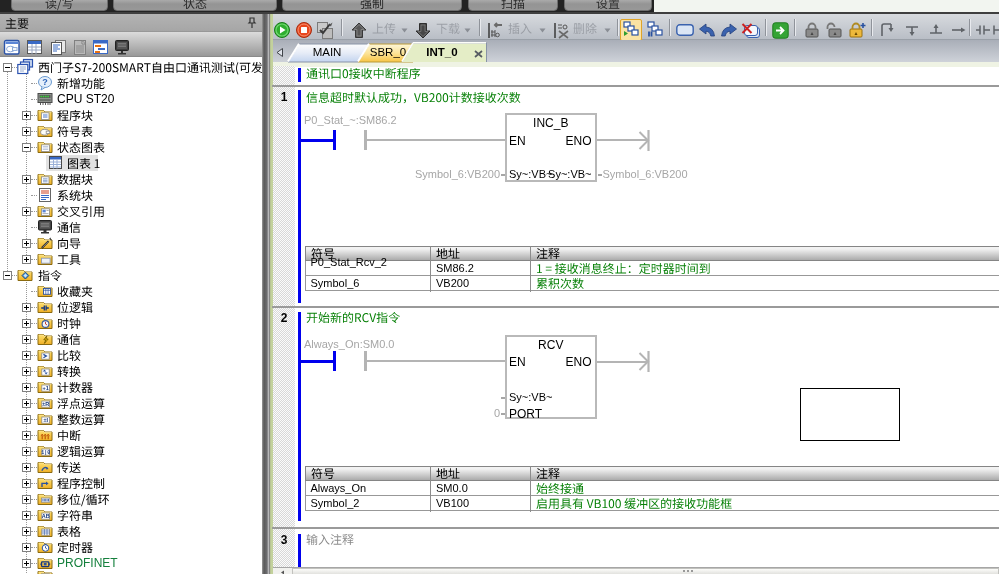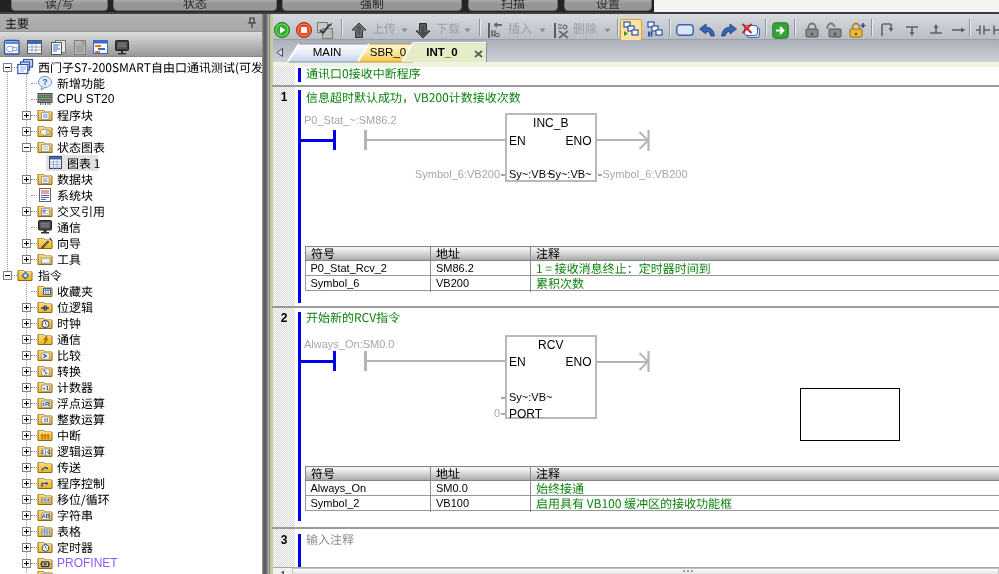--- a/index.html
+++ b/index.html
@@ -555,21 +555,21 @@
 <div class="ab" style="left:22px;top:559px;width:9px;height:9px;background:#fff;border:1px solid #808080"></div>
 <div class="ab" style="left:24px;top:563px;width:5px;height:1px;background:#000"></div>
 <div class="ab" style="left:26px;top:561px;width:1px;height:5px;background:#000"></div>
 <svg class="ic" style="left:37px;top:555.2px" width="16" height="16" viewBox="0 0 16 16">
       <path d="M1 3.5 L1 13.5 L15 13.5 L15 5 L8 5 L6.5 3.5 Z" fill="url(#fg)" stroke="#8a6a10" stroke-width="1"></path>
       <path d="M1.5 4 L6.3 4 L7.6 5.4 L14.5 5.4" fill="none" stroke="#ffe9a0" stroke-width="0.8"></path>
       <rect x="4.6" y="6.8" width="7.2" height="4.8" rx="0.5" fill="none" stroke="#16387c" stroke-width="1.3"></rect>
       <rect x="6.8" y="8" width="2.8" height="2.4" fill="#2a52a0"></rect>
       <path d="M3.4 9.2h1.2M11.8 9.2h1.4" stroke="#16387c" stroke-width="1.2"></path>
     </svg>
-<div class="ab" style="left:57px;top:556px;height:14px;line-height:14px;color:#8b5cf6;font-size:12px;white-space:nowrap">PROFINET</div>
+<div class="ab" style="left:57px;top:556px;height:14px;line-height:14px;color:#15803d;font-size:12px;white-space:nowrap">PROFINET</div>
 <svg class="ic" style="left:37px;top:568.2px" width="16" height="16" viewBox="0 0 16 16">
       <path d="M1 3.5 L1 13.5 L15 13.5 L15 5 L8 5 L6.5 3.5 Z" fill="url(#fg)" stroke="#8a6a10" stroke-width="1"></path>
       <path d="M1.5 4 L6.3 4 L7.6 5.4 L14.5 5.4" fill="none" stroke="#ffe9a0" stroke-width="0.8"></path>
       <rect x="4.5" y="5.8" width="8" height="6.7" fill="#fff" stroke="#8a8a8a" stroke-width="0.8"></rect>
       <path d="M5.8 7.5h5.4M5.8 9h5.4M5.8 10.5h5.4" stroke="#b0bcd4" stroke-width="0.8"></path>
     </svg>
 <div class="ab" style="left:262px;top:14px;width:11px;height:560px;background:linear-gradient(90deg,#9a9a9a 0%,#595959 18%,#6e6e70 45%,#bcbcbe 60%,#6a6a6a 72%,#c3d19c 78%,#c3d19c 100%)"></div>
 <div class="ab" style="left:273px;top:14px;width:726px;height:26px;background:linear-gradient(#d7dade,#b9bec6);border-bottom:1px solid #9aa0a8"></div>
 <svg class="ic" style="left:274px;top:22.0px" width="16" height="16" viewBox="0 0 16 16">
       <circle cx="8" cy="8" r="7.5" fill="#2fae2f" stroke="#1a7a1a"></circle>
@@ -803,21 +803,21 @@
       <g transform="translate(0,11.04)">
         <path d="M5.1 -9.0V-5.7L3.9 -5.1L4.2 -4.3L5.1 -4.7V-0.9C5.1 0.4 5.5 0.7 6.9 0.7C7.2 0.7 9.6 0.7 9.9 0.7C11.1 0.7 11.4 0.2 11.6 -1.5C11.3 -1.5 11.0 -1.7 10.8 -1.8C10.7 -0.5 10.6 -0.1 9.9 -0.1C9.4 -0.1 7.4 -0.1 7.0 -0.1C6.2 -0.1 6.0 -0.3 6.0 -0.9V-5.1L7.6 -5.8V-1.7H8.5V-6.2L10.2 -6.9C10.2 -4.9 10.1 -3.6 10.1 -3.3C10.0 -3.0 9.9 -3.0 9.7 -3.0C9.6 -3.0 9.2 -3.0 8.9 -3.0C9.0 -2.8 9.1 -2.5 9.1 -2.2C9.5 -2.2 9.9 -2.2 10.2 -2.3C10.6 -2.4 10.8 -2.6 10.9 -3.1C11.0 -3.6 11.0 -5.4 11.0 -7.6L11.1 -7.8L10.4 -8.1L10.3 -7.9L10.1 -7.8L8.5 -7.1V-10.1H7.6V-6.7L6.0 -6.0V-9.0ZM0.4 -1.8 0.8 -0.9C1.8 -1.4 3.2 -2.0 4.5 -2.6L4.3 -3.4L2.9 -2.9V-6.3H4.3V-7.2H2.9V-9.9H2.0V-7.2H0.5V-6.3H2.0V-2.5C1.4 -2.2 0.9 -2.0 0.4 -1.8Z M17.2 -7.5V-0.3H15.7V0.5H23.5V-0.3H20.8V-5.1H23.4V-5.9H20.8V-10.0H19.9V-0.3H18.1V-7.5ZM12.4 -2.0 12.7 -1.1C13.9 -1.5 15.3 -2.1 16.7 -2.7L16.6 -3.5L15.0 -2.9V-6.3H16.6V-7.2H15.0V-9.9H14.2V-7.2H12.5V-6.3H14.2V-2.6C13.5 -2.4 12.9 -2.1 12.4 -2.0Z" fill="#000"></path>
       </g>
     </svg>
 <svg class="t" style="left:536.0px;top:246.5px" width="26" height="15">
       <g transform="translate(0,11.04)">
         <path d="M1.1 -9.3C1.9 -8.9 2.9 -8.3 3.4 -7.9L3.9 -8.7C3.4 -9.1 2.4 -9.6 1.6 -9.9ZM0.5 -6.0C1.3 -5.6 2.2 -5.0 2.7 -4.7L3.2 -5.4C2.7 -5.8 1.7 -6.3 1.0 -6.6ZM0.9 0.2 1.6 0.8C2.3 -0.3 3.2 -1.8 3.8 -3.1L3.1 -3.7C2.4 -2.3 1.5 -0.7 0.9 0.2ZM6.6 -9.8C7.0 -9.2 7.4 -8.4 7.6 -7.8L8.4 -8.2C8.3 -8.7 7.8 -9.5 7.4 -10.1ZM4.0 -7.8V-6.9H7.2V-4.2H4.5V-3.4H7.2V-0.3H3.6V0.6H11.5V-0.3H8.1V-3.4H10.8V-4.2H8.1V-6.9H11.3V-7.8Z M12.7 -8.0C13.1 -7.5 13.4 -6.7 13.6 -6.3L14.2 -6.5C14.1 -7.0 13.7 -7.7 13.3 -8.2ZM16.6 -8.3C16.4 -7.8 16.0 -7.0 15.7 -6.5L16.3 -6.3C16.6 -6.8 17.0 -7.5 17.3 -8.1ZM17.6 -9.5V-8.7H18.1C18.5 -7.8 19.1 -7.1 19.7 -6.5C18.8 -6.0 17.9 -5.5 17.0 -5.3V-5.7H15.4V-8.9C16.1 -9.0 16.7 -9.1 17.2 -9.3L16.7 -10.0C15.7 -9.7 14.0 -9.4 12.5 -9.3C12.6 -9.1 12.7 -8.8 12.7 -8.6C13.3 -8.7 13.9 -8.7 14.6 -8.8V-5.7H12.6V-5.0H14.4C13.9 -3.8 13.1 -2.4 12.4 -1.7C12.5 -1.5 12.7 -1.1 12.8 -0.8C13.4 -1.5 14.1 -2.6 14.6 -3.7V1.0H15.4V-3.9C15.9 -3.4 16.4 -2.7 16.6 -2.4L17.2 -3.0C16.9 -3.3 15.8 -4.5 15.4 -4.8V-5.0H17.0V-5.2C17.1 -5.1 17.3 -4.8 17.4 -4.5C18.4 -4.9 19.4 -5.4 20.3 -6.0C21.2 -5.3 22.2 -4.8 23.2 -4.5C23.3 -4.8 23.5 -5.1 23.7 -5.3C22.7 -5.5 21.8 -5.9 21.0 -6.5C22.0 -7.2 22.8 -8.1 23.3 -9.2L22.8 -9.5L22.6 -9.5ZM22.1 -8.7C21.6 -8.0 21.0 -7.4 20.4 -6.9C19.8 -7.4 19.3 -8.0 18.9 -8.7ZM19.9 -4.9V-3.8H17.7V-3.0H19.9V-1.8H17.2V-1.0H19.9V1.0H20.8V-1.0H23.4V-1.8H20.8V-3.0H22.9V-3.8H20.8V-4.9Z" fill="#000"></path>
       </g>
     </svg>
 <div class="ab" style="left:304.5px;top:261.0px;width:701.5px;height:15px;background:#fff;border:1px solid #989898;border-top:none"></div>
-<div class="ab" style="left:310.5px;top:262.0px;font-size:11px;color:#000;line-height:13px">P0_Stat_Rcv_2</div>
+<div class="ab" style="left:310.5px;top:256px;font-size:11px;color:#000;line-height:13px">P0_Stat_Rcv_2</div>
 <div class="ab" style="left:436px;top:262.0px;font-size:11px;color:#000;line-height:13px">SM86.2</div>
 <svg class="t" style="left:536.0px;top:261.8px" width="177" height="15">
       <g transform="translate(0,11.04)">
         <path d="M1.1 0.0H5.9V-0.9H4.1V-8.8H3.3C2.8 -8.5 2.2 -8.3 1.5 -8.2V-7.5H3.0V-0.9H1.1Z M9.8 -5.5H15.6V-6.3H9.8ZM9.8 -2.6H15.6V-3.4H9.8Z M24.2 -7.6C24.5 -7.1 24.9 -6.5 25.0 -6.0L25.8 -6.4C25.6 -6.8 25.2 -7.4 24.9 -7.9ZM20.6 -10.1V-7.7H19.2V-6.8H20.6V-4.2C20.0 -4.0 19.5 -3.8 19.0 -3.7L19.3 -2.8L20.6 -3.3V-0.1C20.6 0.0 20.6 0.1 20.4 0.1C20.3 0.1 19.8 0.1 19.4 0.1C19.5 0.3 19.6 0.7 19.6 0.9C20.3 0.9 20.8 0.9 21.0 0.8C21.3 0.6 21.5 0.4 21.5 -0.1V-3.5L22.6 -3.9L22.5 -4.8L21.5 -4.4V-6.8H22.7V-7.7H21.5V-10.1ZM25.5 -9.9C25.7 -9.5 25.9 -9.2 26.1 -8.8H23.3V-8.0H29.8V-8.8H27.0C26.8 -9.2 26.6 -9.6 26.3 -10.0ZM27.9 -7.9C27.7 -7.3 27.3 -6.5 26.9 -6.0H22.9V-5.2H30.1V-6.0H27.8C28.1 -6.5 28.5 -7.1 28.8 -7.6ZM27.9 -3.1C27.6 -2.4 27.3 -1.8 26.7 -1.3C26.1 -1.6 25.4 -1.8 24.7 -2.0C25.0 -2.4 25.2 -2.7 25.5 -3.1ZM23.5 -1.6C24.3 -1.4 25.1 -1.1 26.0 -0.7C25.1 -0.3 24.0 0.0 22.5 0.2C22.7 0.3 22.8 0.7 22.9 0.9C24.6 0.7 25.9 0.3 26.9 -0.3C27.9 0.1 28.7 0.6 29.3 1.0L29.9 0.3C29.3 -0.1 28.5 -0.5 27.6 -0.9C28.2 -1.5 28.5 -2.2 28.8 -3.1H30.3V-3.9H25.9C26.1 -4.3 26.3 -4.7 26.4 -5.0L25.6 -5.2C25.4 -4.8 25.2 -4.3 25.0 -3.9H22.7V-3.1H24.5C24.2 -2.6 23.8 -2.1 23.5 -1.6Z M37.8 -6.9H40.4C40.1 -5.4 39.7 -4.1 39.1 -3.0C38.5 -4.1 38.0 -5.4 37.7 -6.7ZM37.6 -10.1C37.3 -8.0 36.6 -6.0 35.6 -4.8C35.8 -4.6 36.1 -4.2 36.3 -4.1C36.6 -4.5 36.9 -5.0 37.2 -5.6C37.6 -4.3 38.1 -3.2 38.6 -2.2C37.9 -1.2 37.0 -0.4 35.8 0.2C36.0 0.4 36.3 0.8 36.4 1.0C37.5 0.4 38.4 -0.4 39.1 -1.4C39.8 -0.4 40.7 0.4 41.6 0.9C41.8 0.7 42.1 0.3 42.3 0.2C41.2 -0.3 40.4 -1.1 39.7 -2.1C40.4 -3.4 40.9 -5.0 41.3 -6.9H42.2V-7.7H38.0C38.2 -8.4 38.4 -9.2 38.5 -9.9ZM31.8 -1.2C32.0 -1.4 32.4 -1.6 34.6 -2.4V1.0H35.5V-9.9H34.6V-3.2L32.7 -2.6V-8.7H31.8V-2.8C31.8 -2.4 31.6 -2.1 31.4 -2.0C31.6 -1.8 31.7 -1.4 31.8 -1.2Z M53.1 -9.7C52.8 -9.0 52.2 -8.1 51.8 -7.5L52.5 -7.1C53.0 -7.7 53.5 -8.6 53.9 -9.4ZM46.9 -9.3C47.4 -8.6 47.9 -7.7 48.1 -7.1L48.9 -7.5C48.7 -8.1 48.2 -9.0 47.7 -9.7ZM43.7 -9.3C44.5 -8.9 45.4 -8.3 45.8 -7.9L46.3 -8.6C45.9 -9.0 45.0 -9.6 44.3 -9.9ZM43.2 -6.1C43.9 -5.7 44.8 -5.1 45.3 -4.7L45.8 -5.4C45.4 -5.8 44.4 -6.4 43.7 -6.8ZM43.5 0.3 44.3 0.8C44.9 -0.3 45.7 -1.8 46.2 -3.1L45.6 -3.6C45.0 -2.3 44.1 -0.7 43.5 0.3ZM48.1 -3.7H52.6V-2.4H48.1ZM48.1 -4.5V-5.8H52.6V-4.5ZM49.9 -10.1V-6.7H47.2V1.0H48.1V-1.7H52.6V-0.2C52.6 -0.0 52.5 0.0 52.3 0.0C52.1 0.1 51.5 0.1 50.8 0.0C50.9 0.3 51.1 0.6 51.1 0.9C52.0 0.9 52.6 0.9 53.0 0.7C53.3 0.6 53.4 0.3 53.4 -0.2V-6.7H50.8V-10.1Z M57.9 -6.6H63.5V-5.6H57.9ZM57.9 -4.9H63.5V-4.0H57.9ZM57.9 -8.2H63.5V-7.3H57.9ZM57.8 -2.4V-0.5C57.8 0.5 58.2 0.7 59.6 0.7C59.9 0.7 62.1 0.7 62.4 0.7C63.5 0.7 63.8 0.4 63.9 -1.2C63.7 -1.2 63.3 -1.3 63.1 -1.5C63.0 -0.3 63.0 -0.1 62.3 -0.1C61.8 -0.1 60.0 -0.1 59.7 -0.1C58.9 -0.1 58.7 -0.1 58.7 -0.5V-2.4ZM63.9 -2.3C64.4 -1.5 65.0 -0.5 65.2 0.1L66.0 -0.2C65.8 -0.9 65.2 -1.9 64.7 -2.6ZM56.5 -2.4C56.2 -1.7 55.7 -0.7 55.2 0.0L56.1 0.4C56.5 -0.3 56.9 -1.4 57.2 -2.1ZM59.7 -2.9C60.3 -2.3 61.0 -1.5 61.3 -1.0L62.1 -1.4C61.7 -1.9 61.1 -2.7 60.4 -3.3H64.4V-9.0H60.8C60.9 -9.3 61.2 -9.6 61.3 -10.0L60.3 -10.2C60.2 -9.9 60.0 -9.4 59.8 -9.0H57.0V-3.3H60.4Z M67.1 -0.6 67.3 0.2C68.4 0.0 70.0 -0.3 71.5 -0.6L71.4 -1.4C69.8 -1.1 68.2 -0.8 67.1 -0.6ZM73.5 -3.2C74.3 -2.8 75.4 -2.2 76.0 -1.8L76.5 -2.4C75.9 -2.9 74.9 -3.4 74.0 -3.8ZM72.1 -0.9C73.8 -0.5 75.8 0.3 76.9 0.9L77.4 0.2C76.3 -0.4 74.3 -1.2 72.7 -1.6ZM73.7 -10.1C73.2 -9.0 72.4 -7.7 71.2 -6.7L71.4 -7.1L70.6 -7.5C70.4 -7.1 70.1 -6.6 69.9 -6.2L68.3 -6.1C69.0 -7.1 69.7 -8.4 70.3 -9.7L69.4 -10.1C68.9 -8.7 68.0 -7.1 67.8 -6.7C67.5 -6.3 67.3 -6.0 67.1 -6.0C67.2 -5.7 67.3 -5.3 67.4 -5.1C67.5 -5.2 67.8 -5.2 69.3 -5.4C68.8 -4.6 68.3 -4.0 68.1 -3.8C67.7 -3.4 67.4 -3.1 67.2 -3.0C67.3 -2.8 67.4 -2.4 67.5 -2.2C67.7 -2.4 68.1 -2.4 71.2 -2.9C71.2 -3.1 71.2 -3.5 71.2 -3.7L68.7 -3.3C69.5 -4.3 70.4 -5.5 71.1 -6.7C71.3 -6.5 71.6 -6.3 71.8 -6.1C72.2 -6.5 72.6 -6.9 73.0 -7.3C73.4 -6.7 73.8 -6.2 74.3 -5.7C73.4 -4.9 72.3 -4.4 71.3 -4.0C71.4 -3.8 71.7 -3.4 71.8 -3.2C72.9 -3.7 73.9 -4.3 74.9 -5.1C75.8 -4.3 76.8 -3.6 77.8 -3.2C78.0 -3.4 78.2 -3.8 78.4 -4.0C77.4 -4.3 76.4 -4.9 75.5 -5.7C76.3 -6.5 77.0 -7.4 77.5 -8.5L76.9 -8.9L76.8 -8.8H74.1C74.3 -9.2 74.5 -9.6 74.6 -9.9ZM73.6 -8.0H76.3C75.9 -7.4 75.4 -6.8 74.9 -6.2C74.3 -6.8 73.9 -7.4 73.5 -8.0Z M81.0 -7.4V-0.5H79.3V0.4H90.1V-0.5H85.6V-5.2H89.6V-6.1H85.6V-10.0H84.7V-0.5H81.9V-7.4Z M93.7 -5.8C94.2 -5.8 94.6 -6.2 94.6 -6.7C94.6 -7.3 94.2 -7.6 93.7 -7.6C93.2 -7.6 92.8 -7.3 92.8 -6.7C92.8 -6.2 93.2 -5.8 93.7 -5.8ZM93.7 0.0C94.2 0.0 94.6 -0.3 94.6 -0.9C94.6 -1.4 94.2 -1.8 93.7 -1.8C93.2 -1.8 92.8 -1.4 92.8 -0.9C92.8 -0.3 93.2 0.0 93.7 0.0Z M105.4 -4.5C105.1 -2.4 104.5 -0.6 103.1 0.4C103.3 0.5 103.7 0.8 103.9 1.0C104.7 0.3 105.2 -0.6 105.7 -1.7C106.8 0.3 108.6 0.8 111.1 0.8H113.9C113.9 0.5 114.1 0.1 114.2 -0.1C113.6 -0.1 111.6 -0.1 111.1 -0.1C110.4 -0.1 109.8 -0.2 109.2 -0.3V-2.7H112.7V-3.5H109.2V-5.5H112.2V-6.4H105.2V-5.5H108.2V-0.5C107.2 -0.9 106.5 -1.6 106.0 -2.9C106.1 -3.4 106.2 -3.9 106.3 -4.4ZM107.8 -9.9C108.0 -9.6 108.2 -9.1 108.4 -8.7H103.7V-6.1H104.6V-7.9H112.8V-6.1H113.7V-8.7H109.4C109.3 -9.1 109.0 -9.7 108.7 -10.2Z M120.4 -5.4C121.0 -4.5 121.8 -3.2 122.2 -2.5L123.0 -3.0C122.6 -3.7 121.8 -4.9 121.1 -5.8ZM118.6 -4.8V-2.1H116.5V-4.8ZM118.6 -5.6H116.5V-8.3H118.6ZM115.7 -9.1V-0.3H116.5V-1.3H119.4V-9.1ZM123.9 -10.0V-7.7H120.0V-6.8H123.9V-0.4C123.9 -0.2 123.8 -0.1 123.5 -0.1C123.3 -0.0 122.4 -0.0 121.4 -0.1C121.6 0.2 121.7 0.6 121.8 0.8C123.0 0.8 123.7 0.8 124.2 0.7C124.6 0.5 124.8 0.3 124.8 -0.4V-6.8H126.2V-7.7H124.8V-10.0Z M129.0 -8.8H131.1V-7.1H129.0ZM134.2 -8.8H136.3V-7.1H134.2ZM134.1 -5.8C134.6 -5.6 135.2 -5.3 135.6 -5.0H132.1C132.4 -5.4 132.6 -5.8 132.8 -6.2L131.9 -6.4V-9.5H128.2V-6.3H131.9C131.7 -5.9 131.4 -5.4 131.1 -5.0H127.3V-4.2H130.3C129.5 -3.5 128.4 -2.9 127.1 -2.4C127.2 -2.2 127.5 -1.9 127.6 -1.7L128.2 -2.0V1.0H129.1V0.6H131.1V0.9H131.9V-2.7H129.6C130.4 -3.2 131.0 -3.7 131.4 -4.2H133.7C134.2 -3.7 134.8 -3.2 135.6 -2.7H133.4V1.0H134.2V0.6H136.3V0.9H137.2V-2.0L137.8 -1.8C137.9 -2.0 138.2 -2.3 138.4 -2.5C137.1 -2.8 135.7 -3.5 134.8 -4.2H138.1V-5.0H136.0L136.3 -5.4C135.9 -5.7 135.1 -6.1 134.5 -6.3ZM133.3 -9.5V-6.3H137.2V-9.5ZM129.1 -0.2V-2.0H131.1V-0.2ZM134.2 -0.2V-2.0H136.3V-0.2Z M144.4 -5.4C145.0 -4.5 145.8 -3.2 146.2 -2.5L147.0 -3.0C146.6 -3.7 145.8 -4.9 145.1 -5.8ZM142.6 -4.8V-2.1H140.5V-4.8ZM142.6 -5.6H140.5V-8.3H142.6ZM139.7 -9.1V-0.3H140.5V-1.3H143.4V-9.1ZM147.9 -10.0V-7.7H144.0V-6.8H147.9V-0.4C147.9 -0.2 147.8 -0.1 147.5 -0.1C147.3 -0.0 146.4 -0.0 145.4 -0.1C145.6 0.2 145.7 0.6 145.8 0.8C147.0 0.8 147.7 0.8 148.2 0.7C148.6 0.5 148.8 0.3 148.8 -0.4V-6.8H150.2V-7.7H148.8V-10.0Z M151.8 -7.4V1.0H152.7V-7.4ZM152.0 -9.5C152.5 -9.0 153.1 -8.2 153.4 -7.7L154.2 -8.2C153.9 -8.7 153.2 -9.4 152.7 -9.9ZM155.2 -3.5H158.1V-1.9H155.2ZM155.2 -5.9H158.1V-4.3H155.2ZM154.4 -6.6V-1.2H159.0V-6.6ZM154.9 -9.4V-8.6H160.7V-0.1C160.7 0.0 160.7 0.1 160.5 0.1C160.4 0.1 159.9 0.1 159.4 0.1C159.5 0.3 159.6 0.7 159.7 0.9C160.4 0.9 160.9 0.9 161.2 0.8C161.5 0.6 161.7 0.4 161.7 -0.1V-9.4Z M170.4 -9.0V-1.8H171.2V-9.0ZM172.8 -9.9V-0.4C172.8 -0.2 172.7 -0.2 172.5 -0.2C172.3 -0.2 171.6 -0.2 170.9 -0.2C171.1 0.0 171.2 0.5 171.3 0.7C172.1 0.7 172.8 0.7 173.1 0.5C173.5 0.4 173.6 0.1 173.6 -0.4V-9.9ZM163.4 -0.5 163.6 0.4C165.2 0.0 167.5 -0.4 169.6 -0.8L169.6 -1.6L167.1 -1.1V-3.0H169.5V-3.8H167.1V-5.1H166.2V-3.8H163.9V-3.0H166.2V-1.0ZM164.1 -5.3C164.4 -5.4 164.9 -5.4 168.6 -5.8C168.8 -5.5 168.9 -5.3 169.0 -5.1L169.7 -5.5C169.4 -6.2 168.6 -7.3 167.9 -8.1L167.2 -7.7C167.5 -7.4 167.9 -6.9 168.1 -6.5L165.1 -6.3C165.6 -6.9 166.1 -7.7 166.5 -8.5H169.7V-9.3H163.5V-8.5H165.5C165.1 -7.6 164.6 -6.9 164.4 -6.6C164.2 -6.4 164.0 -6.2 163.8 -6.1C163.9 -5.9 164.1 -5.5 164.1 -5.3Z" fill="#078007"></path>
       </g>
     </svg>
 <div class="ab" style="left:304.5px;top:276.0px;width:701.5px;height:15px;background:#fff;border:1px solid #989898;border-top:none"></div>
 <div class="ab" style="left:310.5px;top:277.0px;font-size:11px;color:#000;line-height:13px">Symbol_6</div>
 <div class="ab" style="left:436px;top:277.0px;font-size:11px;color:#000;line-height:13px">VB200</div>
 <svg class="t" style="left:536.0px;top:276.8px" width="50" height="15">

